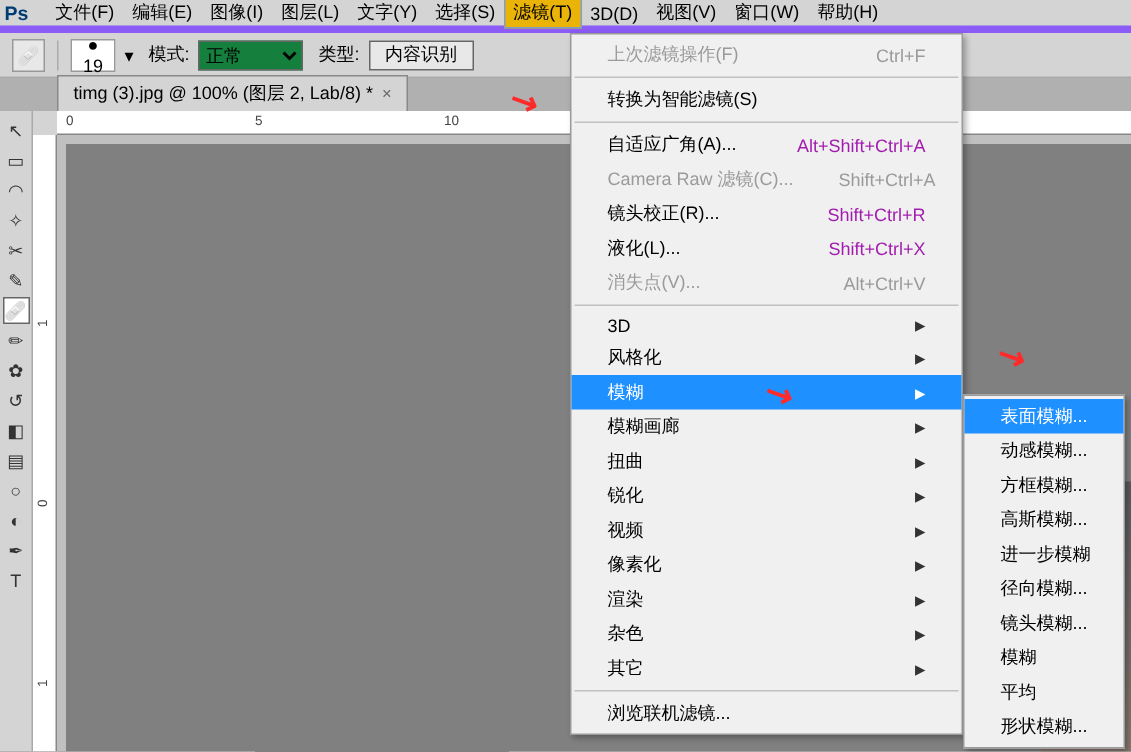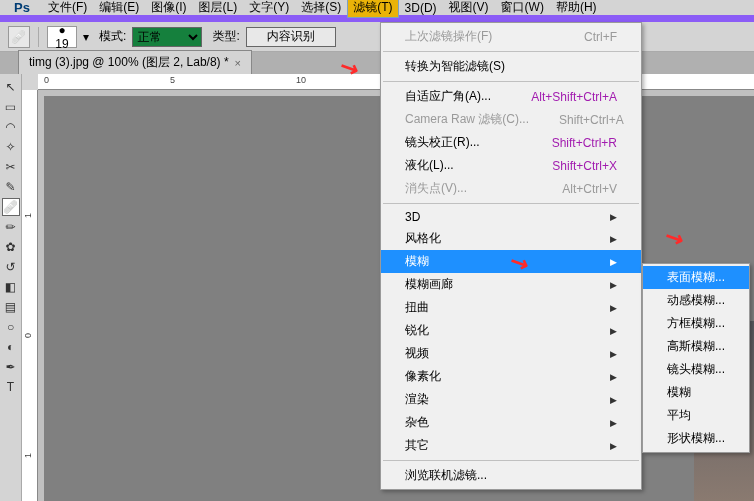--- a/index.html
+++ b/index.html
@@ -1,28 +1,28 @@
 <!DOCTYPE html>
 <html><head>
 <meta charset="utf-8">
 <style>
 * { margin: 0; padding: 0; box-sizing: border-box; font-family: "Microsoft YaHei", sans-serif; font-size: 12px; }
 body { background: #d4d4d4; width: 754px; height: 501px; overflow: hidden; position: relative; }
-.menubar { background: #d4d4d4; height: 22px; display: flex; align-items: center; padding-left: 14px; border-bottom: 7px solid #8b5cf6; }
+.menubar { background: #d4d4d4; height: 22px; display: flex; align-items: center; padding-left: 3px; border-bottom: 5px solid #8b5cf6; }
 .menubar .ps { color: #003c74; margin-right: 12px; font-weight: bold; font-size: 13px; }
 .menubar .mitem { padding: 2px 6px; cursor: default; }
 .menubar .mitem.open { background: #eab308; border: 1px solid #7da0c1; padding: 1px 5px; }
 .toolbar { background: #d4d4d4; height: 30px; display: flex; align-items: center; padding-left: 8px; gap: 6px; border-bottom: 1px solid #aaa; }
 .toolbar .iconbtn { width: 22px; height: 22px; background: #e8e8e8; border: 1px solid #999; display: flex; align-items: center; justify-content: center; }
 .toolbar .sep { width: 1px; height: 20px; background: #aaa; margin: 0 2px; }
 .toolbar .brush { width: 30px; height: 22px; background: #fff; border: 1px solid #999; display:flex; flex-direction:column; align-items:center; justify-content:center; font-size:9px; }
 .toolbar .label { margin-left: 4px; }
 .toolbar select { background: #15803d; border: 1px solid #666; height: 20px; min-width: 70px; }
-.toolbar button { background: #e8e8e8; border: 1px solid #666; height: 20px; padding: 0 20px; }
-.tabbar { background: #b0b0b0; height: 22px; display: flex; align-items: flex-end; padding-left: 18px; }
+.toolbar button { background: #e8e8e8; border: 1px solid #666; height: 20px; padding: 0 10px; }
+.tabbar { background: #b0b0b0; height: 22px; display: flex; align-items: flex-end; padding-left: 38px; }
 .tabbar .tab { background: #d4d4d4; border: 1px solid #888; border-bottom: none; padding: 3px 10px; font-size: 11px; display: flex; align-items: center; gap: 6px; }
 .tabbar .tab .x { font-size: 11px; color: #666; }
 .ruler-h { position: absolute; left: 38px; top: 74px; right: 0; height: 16px; background: #fff; border-bottom: 1px solid #888; overflow: hidden; }
 .ruler-h span { position:absolute; top:1px; font-size:9px; color:#444; }
 .ruler-v { position: absolute; left: 22px; top: 90px; width: 16px; bottom: 0; background: #fff; border-right: 1px solid #888; }
 .ruler-v span { position:absolute; left:1px; font-size:9px; color:#444; transform: rotate(-90deg); transform-origin: left top; }
 .toolbox { position: absolute; left: 0; top: 74px; width: 22px; bottom: 0; background: #d4d4d4; border-right: 1px solid #aaa; display: flex; flex-direction: column; align-items: center; padding-top: 4px; gap: 2px; }
 .toolbox .tool { width: 18px; height: 18px; border: 1px solid transparent; display:flex; align-items:center; justify-content:center; font-size: 12px; color:#333; background:#d4d4d4; }
 .toolbox .tool.sel { background: #fff; border: 1px solid #666; }
 .canvas { position: absolute; left: 38px; top: 90px; right: 0; bottom: 0; background: #c0c0c0; }
@@ -203,20 +203,26 @@
   <div class="item">
       <span class="txt">动感模糊...</span>
     </div>
   <div class="item">
       <span class="txt">方框模糊...</span>
     </div>
   <div class="item">
       <span class="txt">高斯模糊...</span>
     </div>
   <div class="item">
+      <span class="txt">进一步模糊</span>
+    </div>
+  <div class="item">
+      <span class="txt">径向模糊...</span>
+    </div>
+  <div class="item">
       <span class="txt">镜头模糊...</span>
     </div>
   <div class="item">
       <span class="txt">模糊</span>
     </div>
   <div class="item">
       <span class="txt">平均</span>
     </div>
   <div class="item">
       <span class="txt">形状模糊...</span>

